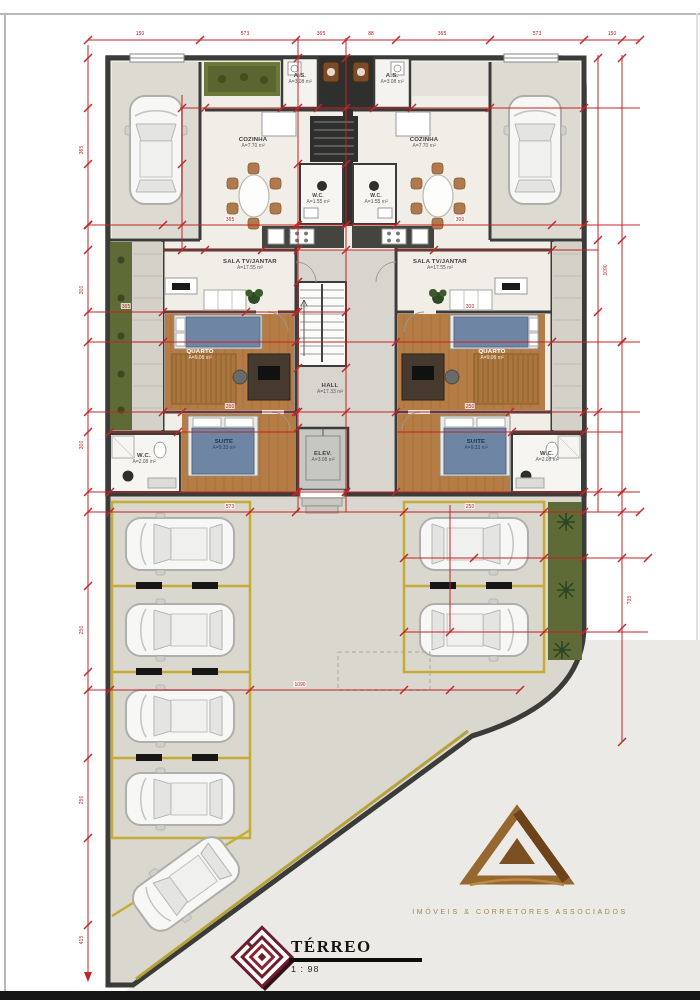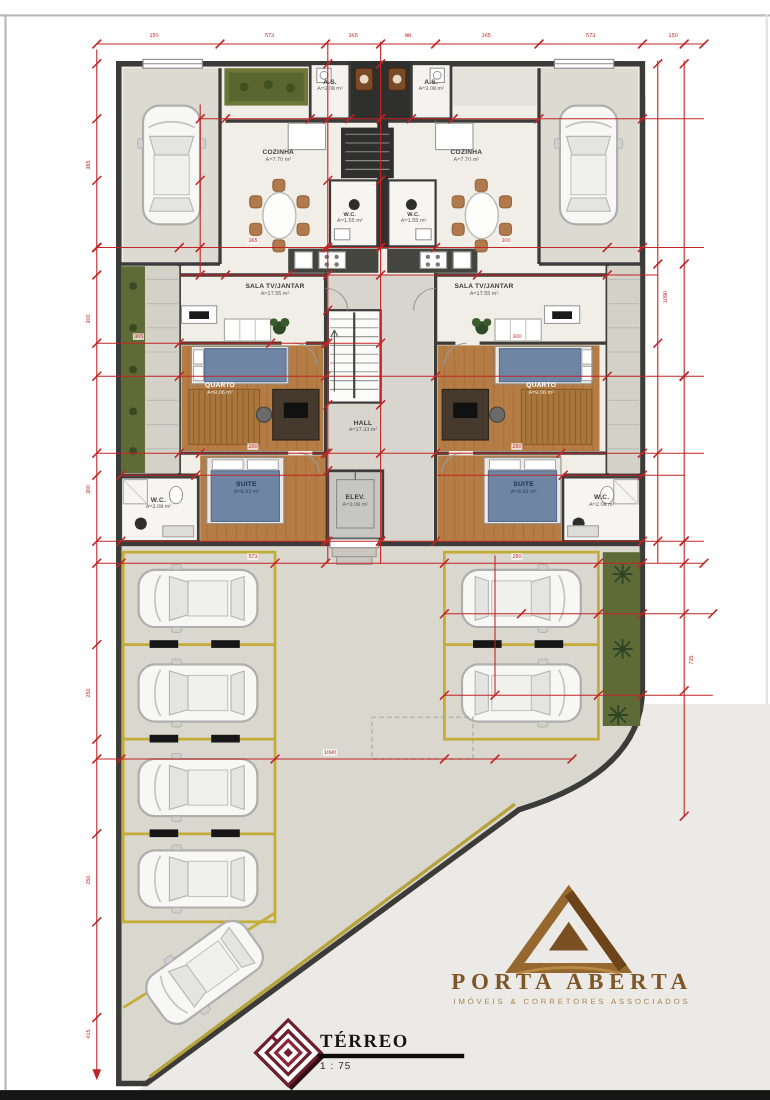--- a/index.html
+++ b/index.html
@@ -639,18 +639,17 @@
   <span class="dim" style="left:230px;top:219px;">365</span>
   <span class="dim" style="left:460px;top:219px;">300</span>
   <span class="dim" style="left:126px;top:306px;">365</span>
   <span class="dim" style="left:470px;top:306px;">300</span>
   <span class="dim" style="left:230px;top:406px;">260</span>
   <span class="dim" style="left:470px;top:406px;">250</span>
   <span class="dim" style="left:230px;top:506px;">573</span>
   <span class="dim" style="left:470px;top:506px;">250</span>
   <span class="dim" style="left:300px;top:684px;">1090</span>
 
-  <div id="brand-name">PORTA ABERTA</div>
   <div id="brand-tagline">IMÓVEIS &amp; CORRETORES ASSOCIADOS</div>
   <div id="sheet-title">TÉRREO</div>
   <div id="title-rule"></div>
-  <div id="sheet-scale">1 : 75</div>
+  <div id="sheet-scale">1 : 98</div>
 </div>
 
 </body></html>

